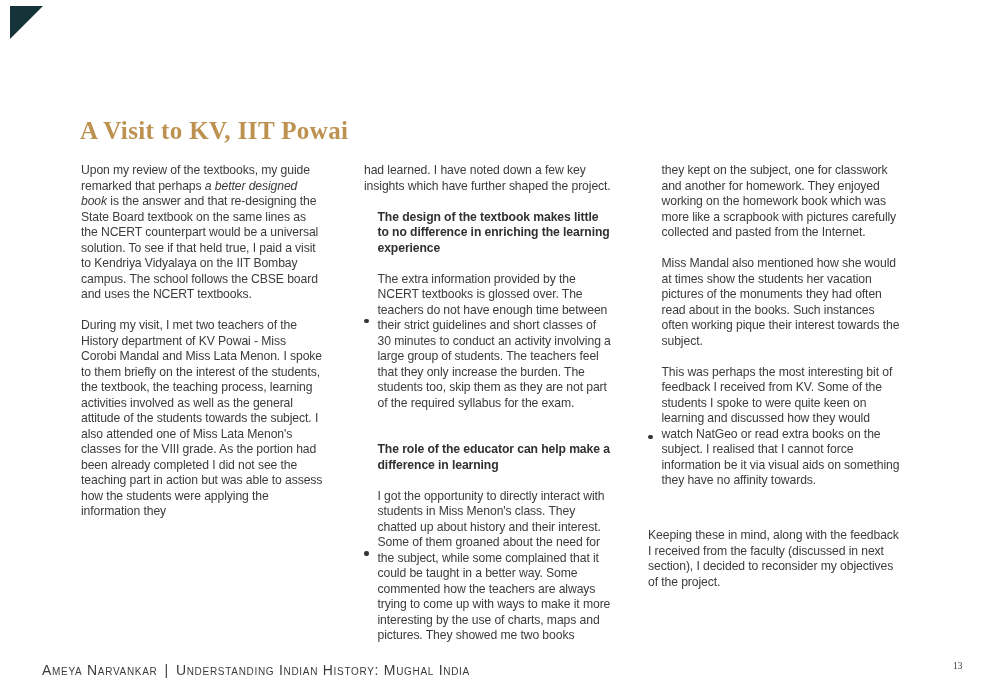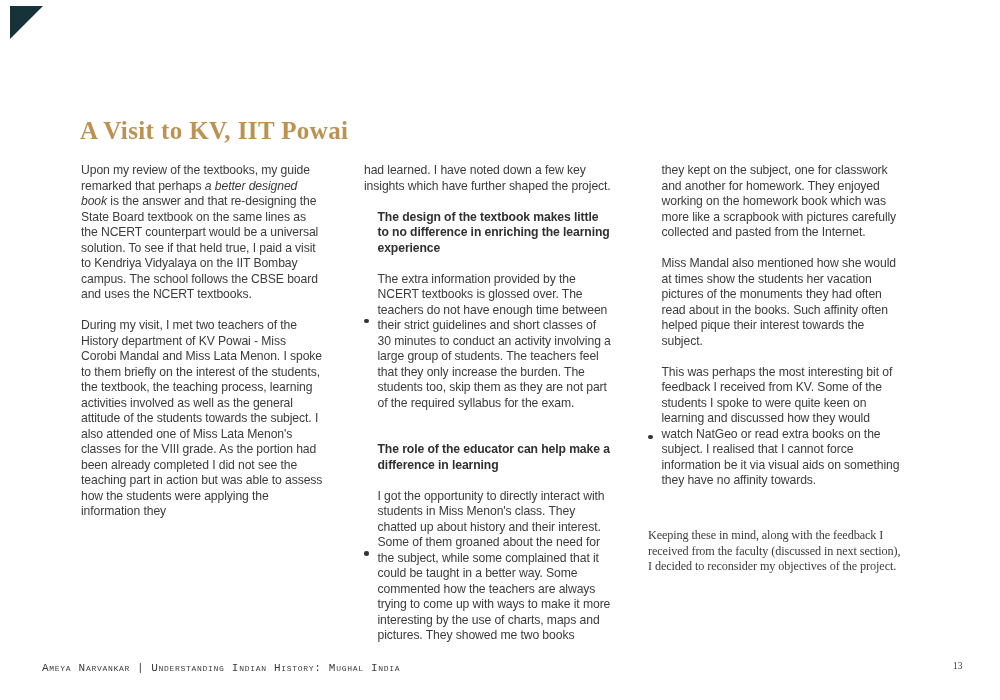--- a/index.html
+++ b/index.html
@@ -37,21 +37,21 @@
     color: #3c3c3c;
     text-align: left;
   }
   .col1 { left: 81px;  width: 242px; }
   .col2 { left: 364px; width: 248px; }
   .col3 { left: 648px; width: 254px; }
 
   .col p { margin: 0 0 15.5px 0; }
   .it { font-style: italic; }
   .indented { margin-left: 13.5px !important; }
-  .closing { margin-top: 24px !important; font-family: Liberation Serif, serif; }
+  .closing { margin-top: 24px !important; }
 
   .bullet {
     display: flex;
     align-items: center;
     margin: 0 0 15.5px 0;
   }
   .bullet-dot {
     flex: 0 0 auto;
     width: 4.5px; height: 4.5px;
     border-radius: 50%;
@@ -61,23 +61,23 @@
   .bullet-content { flex: 1 1 auto; }
   .bullet-heading {
     font-weight: 700;
     color: #303030;
     margin: 0;
   }
   .bullet-body { margin: 0; }
 
   .footer-left {
     position: absolute; left: 42px; top: 662px;
-    font-family: Liberation Mono, monospace;
+    font-family: Liberation Sans, sans-serif;
     font-variant: small-caps;
-    font-size: 11px;
+    font-size: 14px;
     letter-spacing: 0.7px;
     color: #3b3b3b;
     white-space: nowrap;
   }
   .footer-sep { padding: 0 7px; font-variant: normal; }
   .page-number {
     position: absolute; left: 953px; top: 661px;
     font-family: "Liberation Serif", serif;
     font-size: 9.5px;
     color: #3b3b3b;
@@ -112,21 +112,21 @@
       <span class="bullet-dot"></span>
       <div class="bullet-content">
         <p class="bullet-heading">The role of the educator can help make a difference in learning</p>
         <p class="bullet-body">I got the opportunity to directly interact with students in Miss Menon's class. They chatted up about history and their interest. Some of them groaned about the need for the subject, while some complained that it could be taught in a better way. Some commented how the teachers are always trying to come up with ways to make it more interesting by the use of charts, maps and pictures. They showed me two books</p>
       </div>
     </div>
   </div>
 
   <div class="col col3">
     <p class="indented">they kept on the subject, one for classwork and another for homework. They enjoyed working on the homework book which was more like a scrapbook with pictures carefully collected and pasted from the Internet.</p>
-    <p class="indented">Miss Mandal also mentioned how she would at times show the students her vacation pictures of the monuments they had often read about in the books. Such affinity often helped pique their interest towards the subject.</p>
+    <p class="indented">Miss Mandal also mentioned how she would at times show the students her vacation pictures of the monuments they had often read about in the books. Such instances often working pique their interest towards the subject.</p>
 
     <div class="bullet">
       <span class="bullet-dot"></span>
       <div class="bullet-content">
         <p class="bullet-body">This was perhaps the most interesting bit of feedback I received from KV. Some of the students I spoke to were quite keen on learning and discussed how they would watch NatGeo or read extra books on the subject. I realised that I cannot force information be it via visual aids on something they have no affinity towards.</p>
       </div>
     </div>
 
     <p class="closing">Keeping these in mind, along with the feedback I received from the faculty (discussed in next section), I decided to reconsider my objectives of the project.</p>
   </div>

